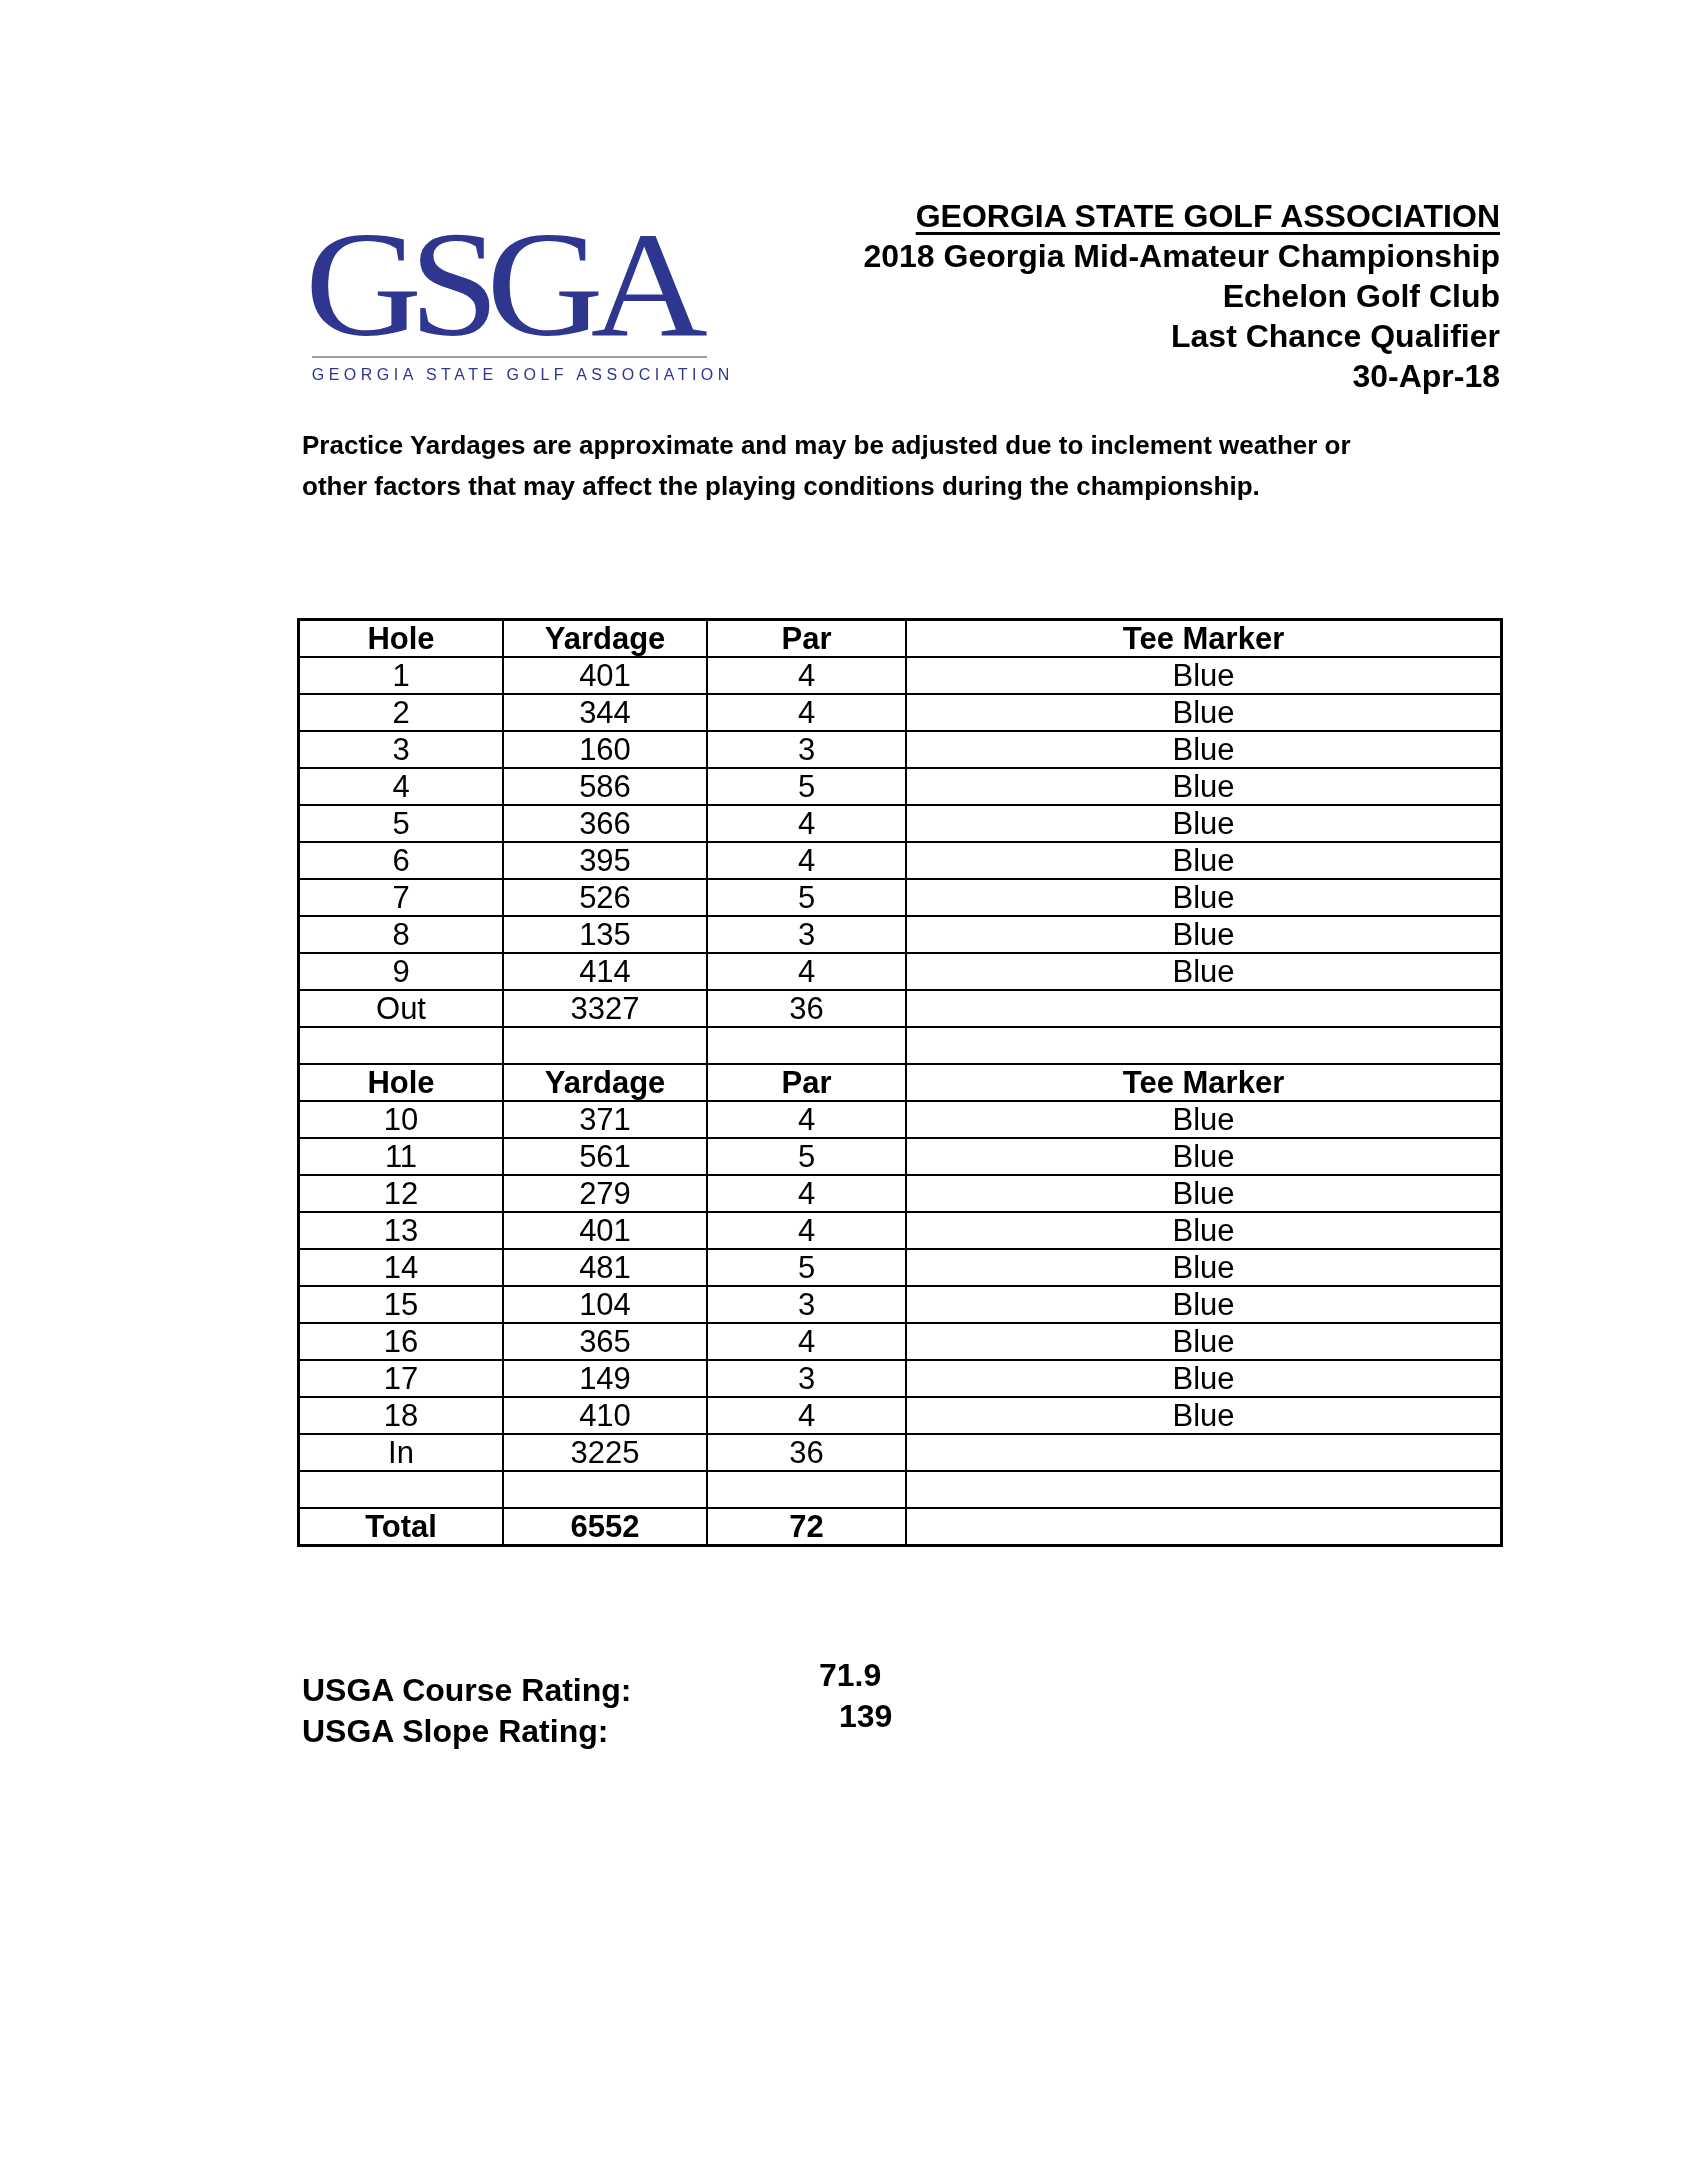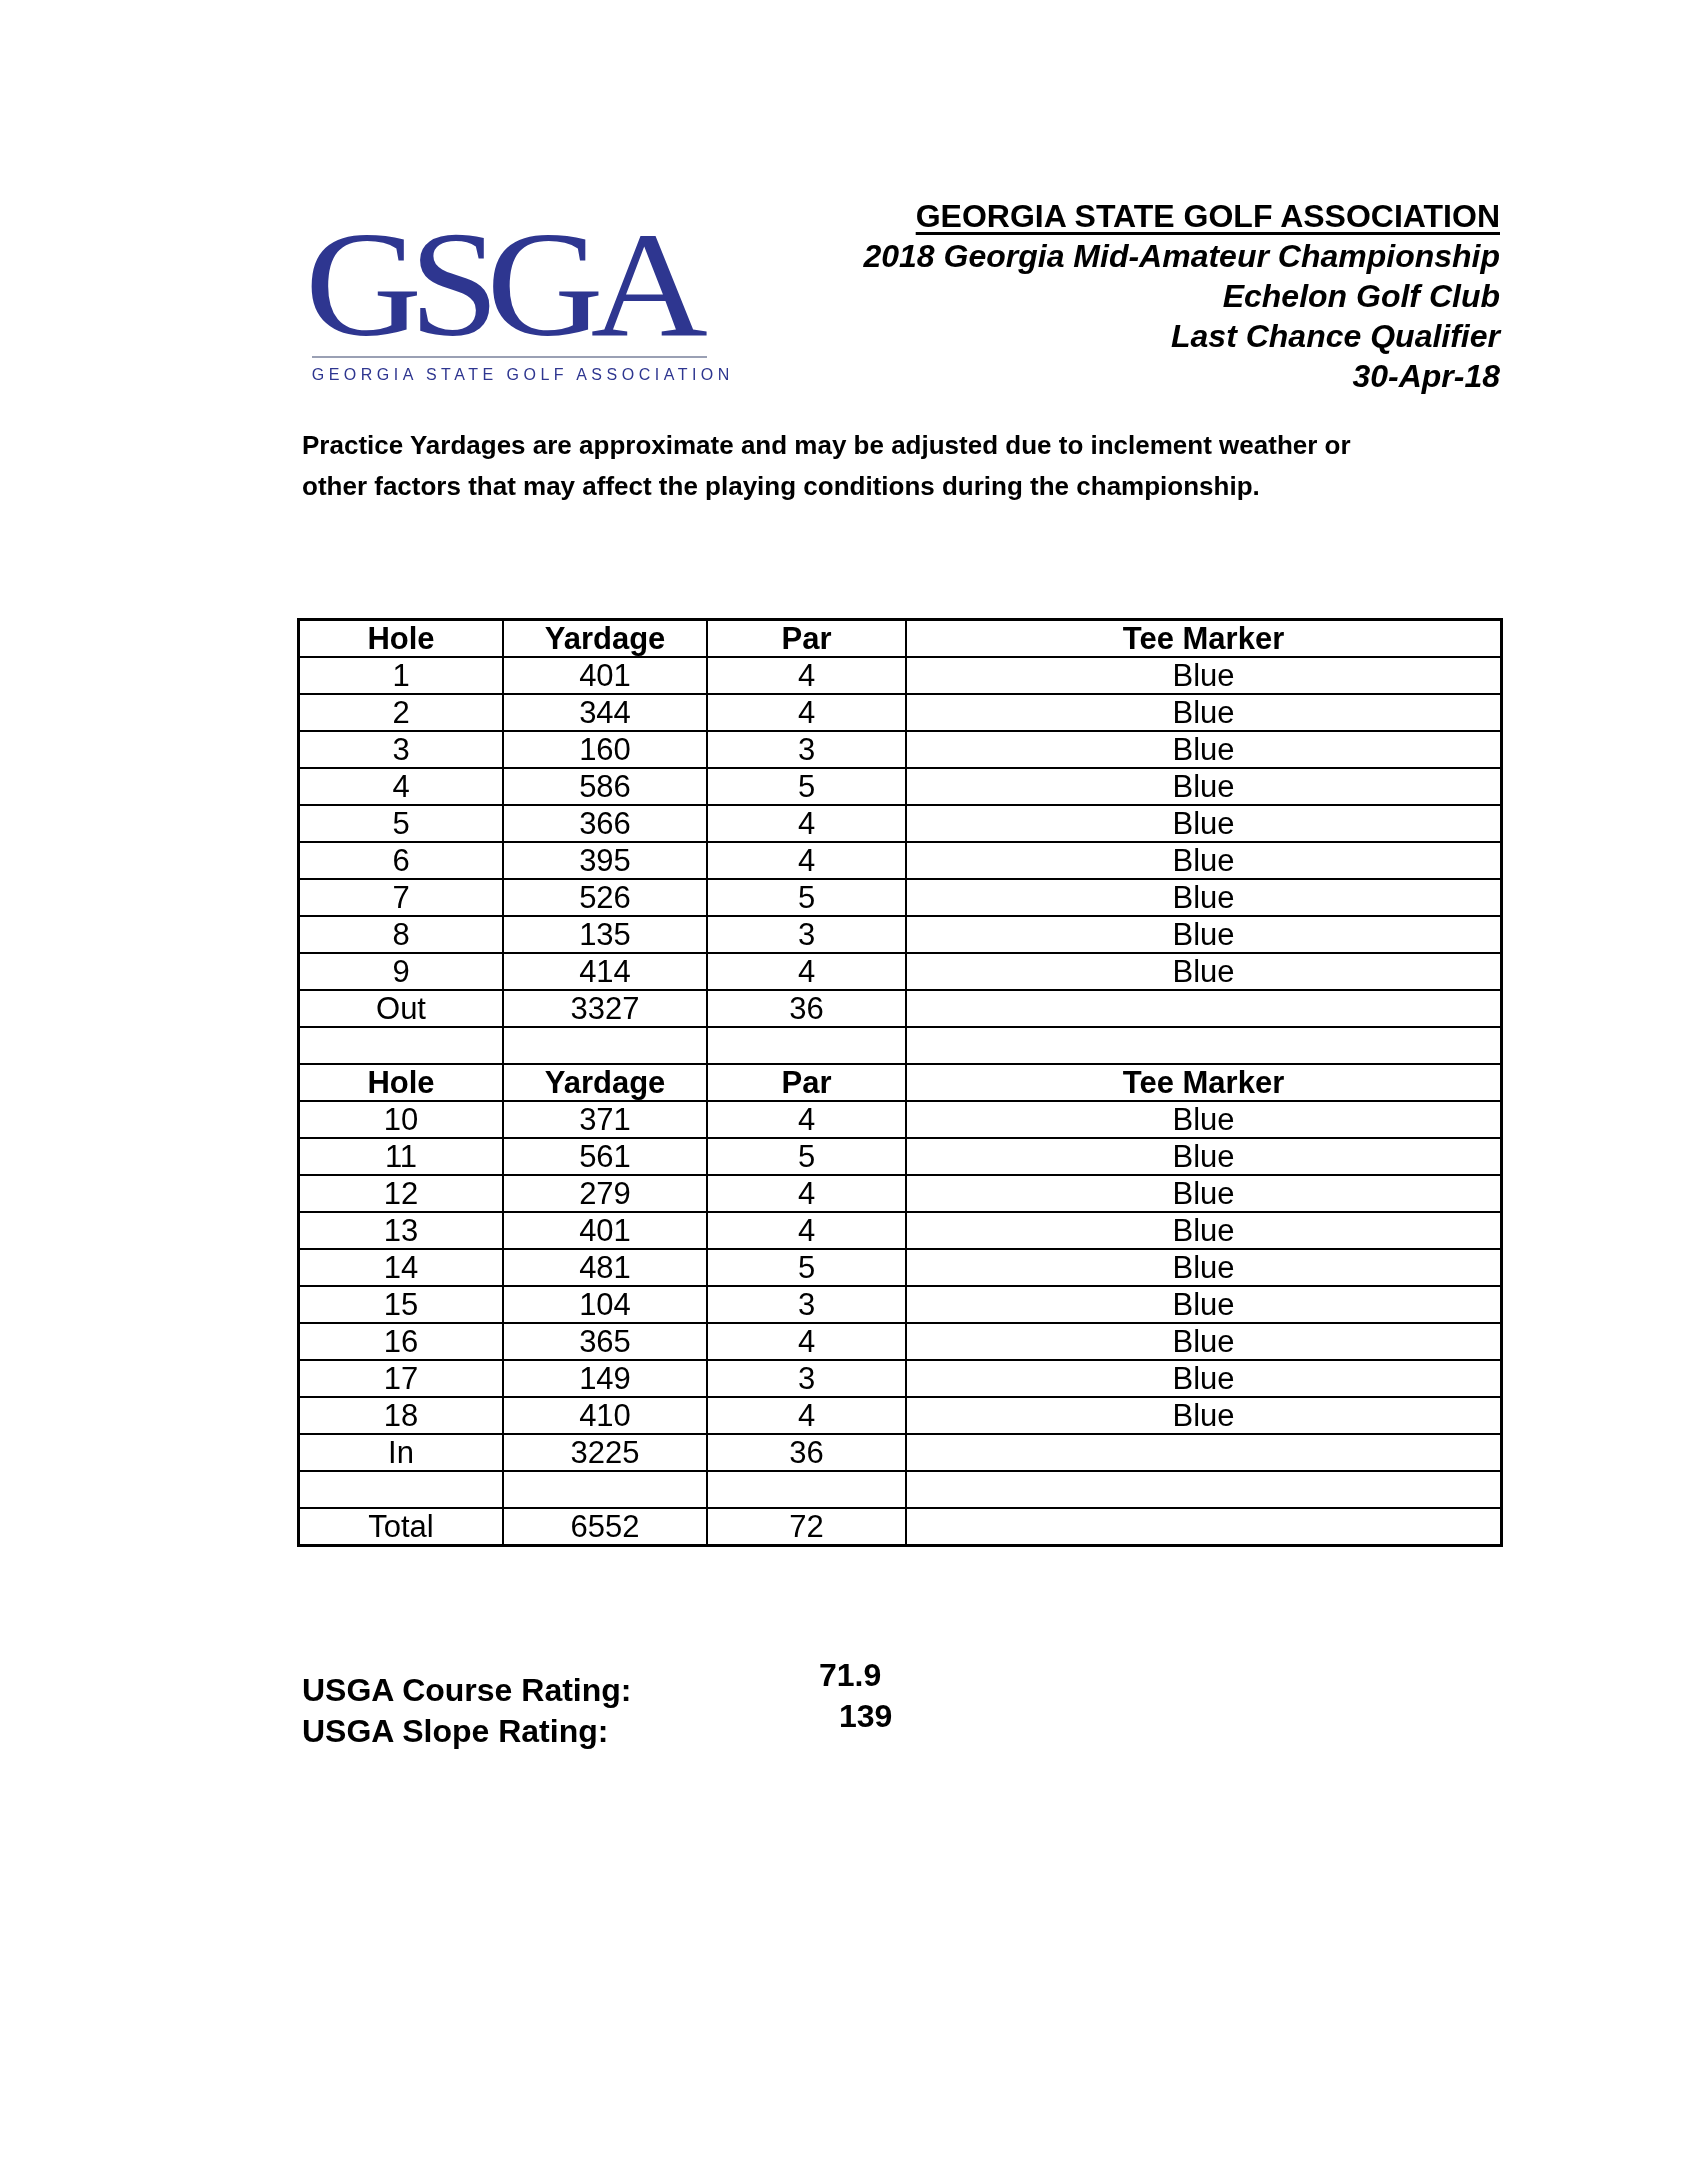--- a/index.html
+++ b/index.html
@@ -8,32 +8,32 @@
   .logo { position: absolute; left: 305px; top: 221px; width: 402px; height: 169px; }
   .logo .mark { position: absolute; left: 0; top: 0; width: 402px; height: 127px;
                 font-family: "Liberation Serif", serif; font-size: 150px; line-height: 127px;
                 color: #2e3690; letter-spacing: -11.8px; transform: scaleX(1.08); transform-origin: left; }
   .logo .rule { position: absolute; left: 6.7px; top: 135px; width: 395px; height: 1.7px; background: #9aa0b4; }
   .logo .tag { position: absolute; left: 6.7px; top: 145px; width: 396px; font-size: 16px;
                color: #2e3690; letter-spacing: 4.5px; white-space: nowrap; }
   .header { position: absolute; right: 187px; top: 196px; text-align: right; }
   .header .org { font-size: 32px; font-weight: bold; text-decoration: underline;
                  text-decoration-thickness: 3.4px; text-underline-offset: 5px; line-height: 40px; }
-  .header .line { font-size: 32px; font-weight: bold; font-style: italic; line-height: 40px; margin-left: 16px; }
+  .header .line { font-size: 32px; font-weight: bold; line-height: 40px; margin-left: 16px; }
   .notice { position: absolute; left: 302px; top: 425px; width: 1097px;
             font-size: 26px; font-weight: bold; line-height: 41px; }
   table.yard { position: absolute; left: 297px; top: 618px; width: 1206px;
                border-collapse: collapse; border: 3.4px solid #000; }
   table.yard td { border: 2.5px solid #000; height: 35px; padding: 0; text-align: center;
                   font-size: 31px; line-height: 34px; }
   table.yard td.c1 { width: 202px; }
   table.yard td.c2 { width: 202px; }
   table.yard td.c3 { width: 197px; }
   table.yard .hdr td { font-weight: bold; }
-  table.yard .total td { font-weight: normal; }
+  table.yard .total td { font-weight: bold; }
   .ratings { position: absolute; left: 302px; top: 1655px; font-size: 32px; font-weight: bold; }
   .ratings .row { position: relative; height: 41px; line-height: 41px; width: 675px; }
   .ratings .label { position: absolute; left: 0; margin-top: 15px; }
   .ratings .val { position: absolute; }
   .ratings .v1 { left: 517px; }
   .ratings .v2 { left: 537px; }
 </style>
 </head>
 <body>
 

